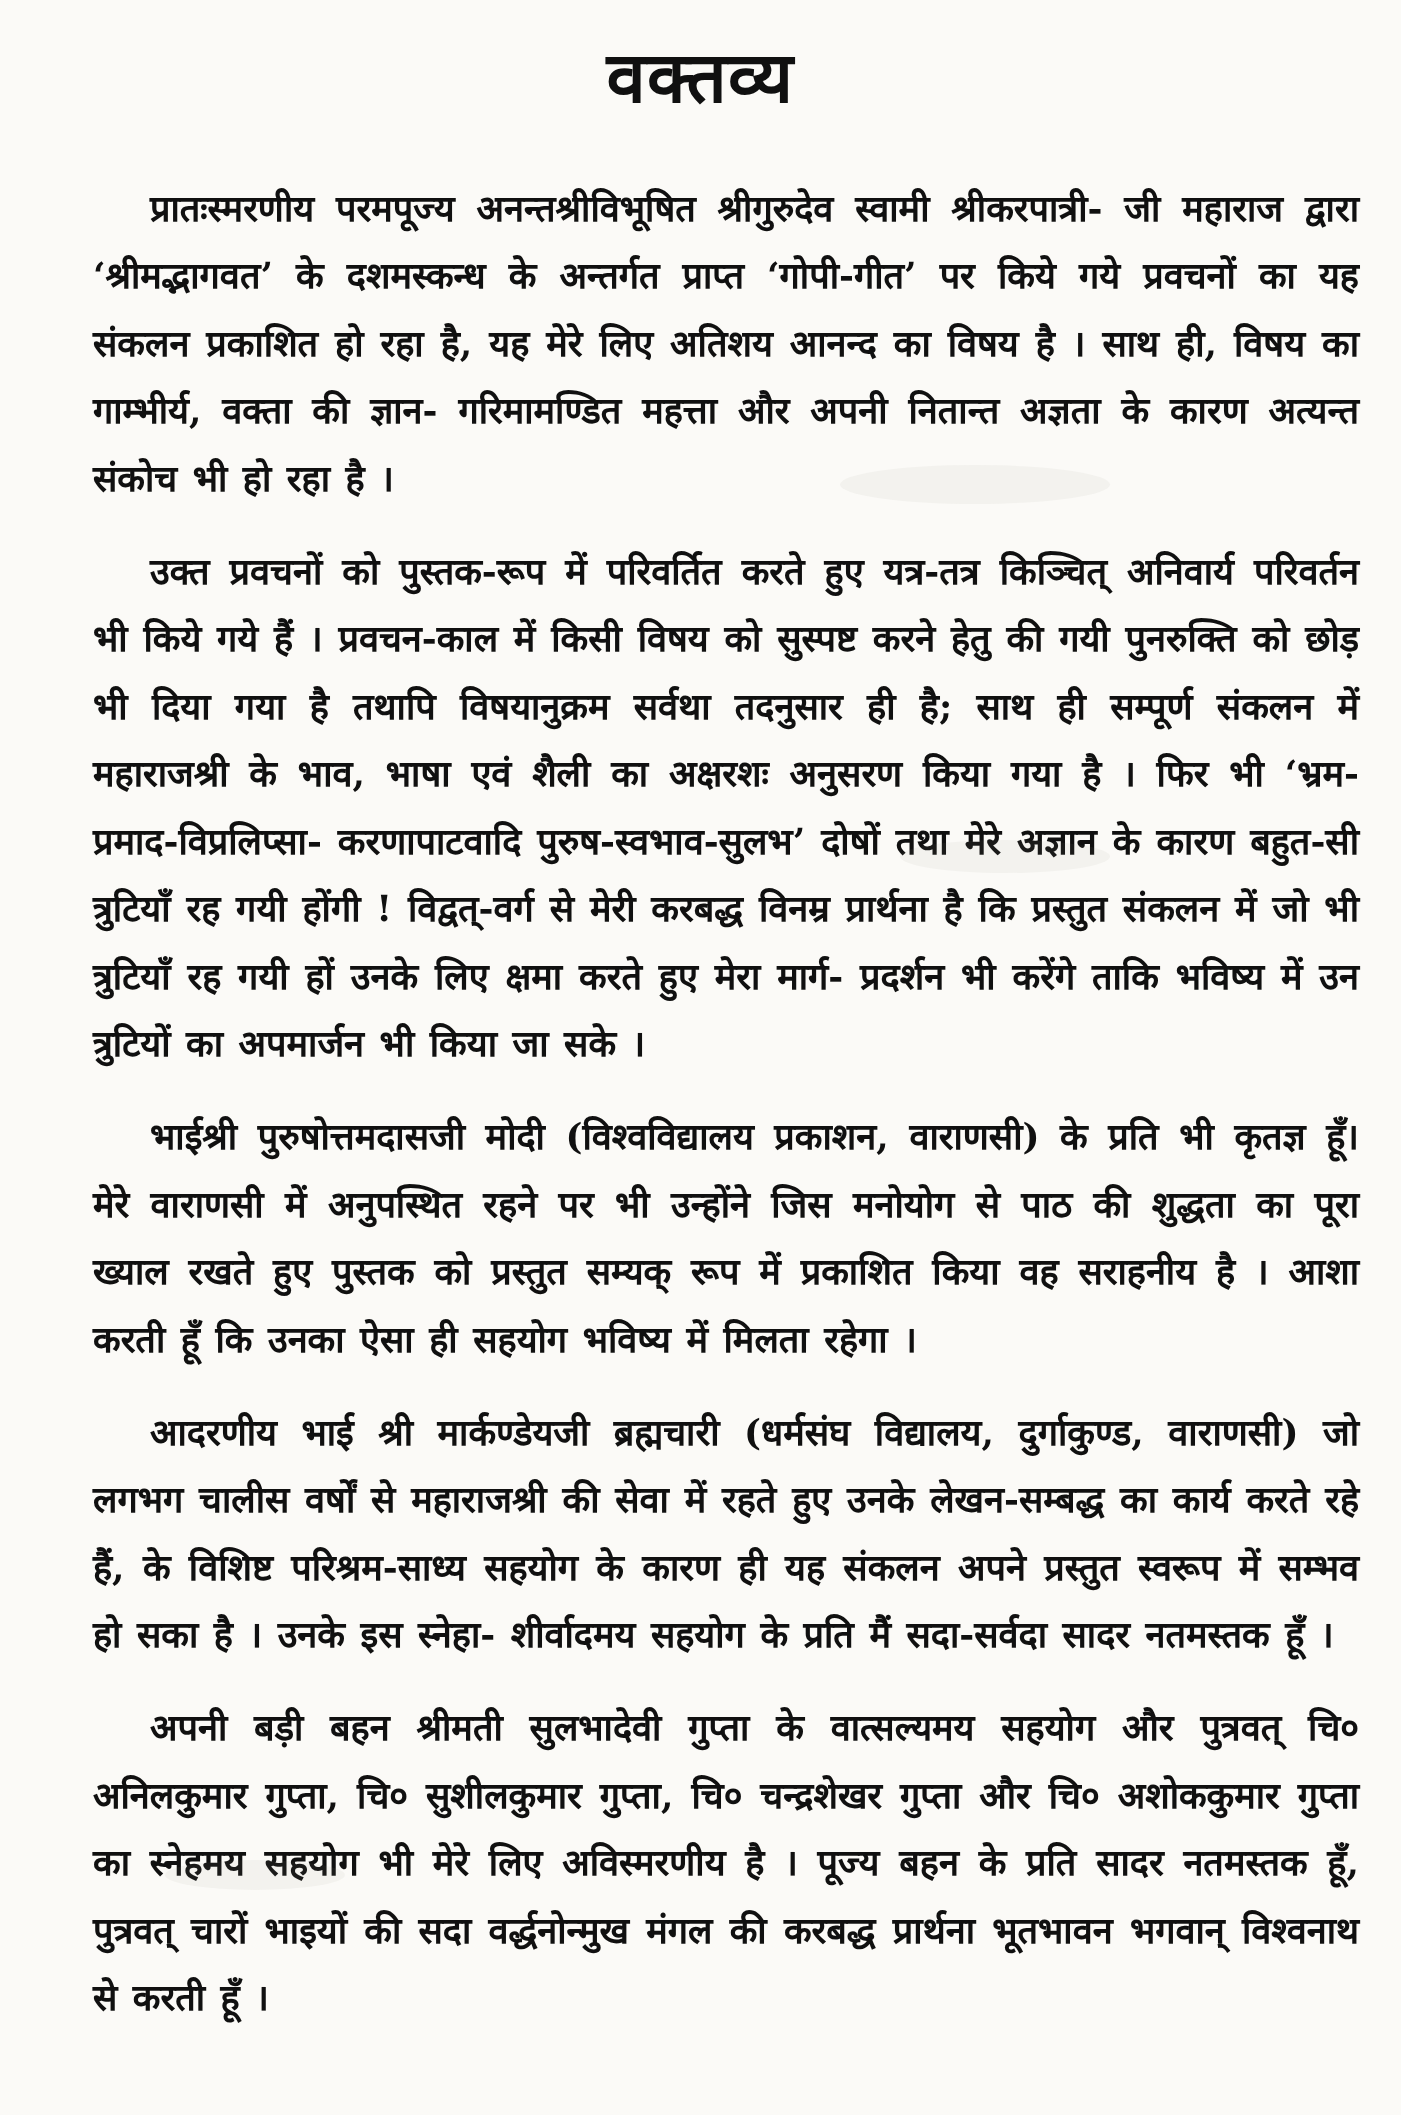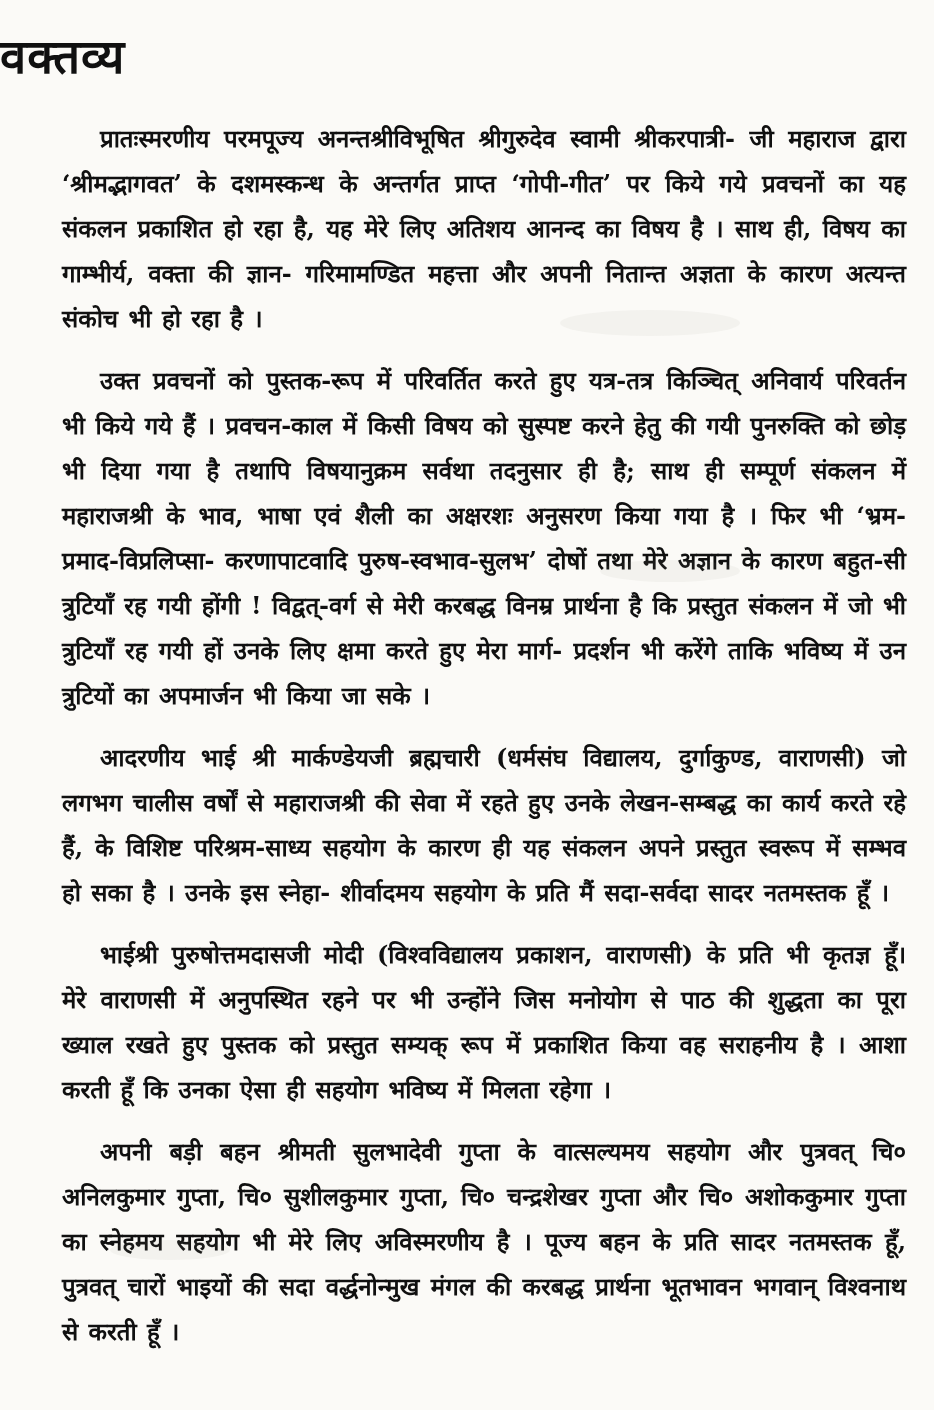--- a/index.html
+++ b/index.html
@@ -23,24 +23,26 @@
     border-radius: 50%;
     background: #9a9890;
     opacity: 0.08;
     pointer-events: none;
   }
   .smudge-1 { left: 560px; top: 310px;  width: 180px; height: 26px; }
   .smudge-2 { left: 600px; top: 560px;  width: 140px; height: 22px; }
   .smudge-3 { left: 110px; top: 1240px; width: 120px; height: 20px; }
   .page-title {
     margin: 30px 0 0 0;
+    text-align: center;
     font-size: 47px;
     line-height: 1.15;
     font-weight: 700;
     letter-spacing: 1px;
+    font-family: Liberation Mono, monospace;
   }
   .content {
     margin: 32px 28px 0 62px;
   }
   .body-para {
     margin: 0 0 17px 0;
     font-size: 24px;
     line-height: 45px;
     font-weight: 600;
     text-align: justify;
@@ -56,18 +58,18 @@
 
   <div class="smudge smudge-1"></div>
   <div class="smudge smudge-2"></div>
   <div class="smudge smudge-3"></div>
 
   <h1 class="page-title">वक्तव्य</h1>
 
   <section class="content">
     <p class="body-para">प्रातःस्मरणीय परमपूज्य अनन्तश्रीविभूषित श्रीगुरुदेव स्वामी श्रीकरपात्री- जी महाराज द्वारा ‘श्रीमद्भागवत’ के दशमस्कन्ध के अन्तर्गत प्राप्त ‘गोपी-गीत’ पर किये गये प्रवचनों का यह संकलन प्रकाशित हो रहा है, यह मेरे लिए अतिशय आनन्द का विषय है । साथ ही, विषय का गाम्भीर्य, वक्ता की ज्ञान- गरिमामण्डित महत्ता और अपनी नितान्त अज्ञता के कारण अत्यन्त संकोच भी हो रहा है ।</p>
     <p class="body-para">उक्त प्रवचनों को पुस्तक-रूप में परिवर्तित करते हुए यत्र-तत्र किञ्चित् अनिवार्य परिवर्तन भी किये गये हैं । प्रवचन-काल में किसी विषय को सुस्पष्ट करने हेतु की गयी पुनरुक्ति को छोड़ भी दिया गया है तथापि विषयानुक्रम सर्वथा तदनुसार ही है; साथ ही सम्पूर्ण संकलन में महाराजश्री के भाव, भाषा एवं शैली का अक्षरशः अनुसरण किया गया है । फिर भी ‘भ्रम-प्रमाद-विप्रलिप्सा- करणापाटवादि पुरुष-स्वभाव-सुलभ’ दोषों तथा मेरे अज्ञान के कारण बहुत-सी त्रुटियाँ रह गयी होंगी ! विद्वत्-वर्ग से मेरी करबद्ध विनम्र प्रार्थना है कि प्रस्तुत संकलन में जो भी त्रुटियाँ रह गयी हों उनके लिए क्षमा करते हुए मेरा मार्ग- प्रदर्शन भी करेंगे ताकि भविष्य में उन त्रुटियों का अपमार्जन भी किया जा सके ।</p>
+    <p class="body-para">भाईश्री पुरुषोत्तमदासजी मोदी (विश्वविद्यालय प्रकाशन, वाराणसी) के प्रति भी कृतज्ञ हूँ। मेरे वाराणसी में अनुपस्थित रहने पर भी उन्होंने जिस मनोयोग से पाठ की शुद्धता का पूरा ख्याल रखते हुए पुस्तक को प्रस्तुत सम्यक् रूप में प्रकाशित किया वह सराहनीय है । आशा करती हूँ कि उनका ऐसा ही सहयोग भविष्य में मिलता रहेगा ।</p>
     <p class="body-para">आदरणीय भाई श्री मार्कण्डेयजी ब्रह्मचारी (धर्मसंघ विद्यालय, दुर्गाकुण्ड, वाराणसी) जो लगभग चालीस वर्षों से महाराजश्री की सेवा में रहते हुए उनके लेखन-सम्बद्ध का कार्य करते रहे हैं, के विशिष्ट परिश्रम-साध्य सहयोग के कारण ही यह संकलन अपने प्रस्तुत स्वरूप में सम्भव हो सका है । उनके इस स्नेहा- शीर्वादमय सहयोग के प्रति मैं सदा-सर्वदा सादर नतमस्तक हूँ ।</p>
-    <p class="body-para">भाईश्री पुरुषोत्तमदासजी मोदी (विश्वविद्यालय प्रकाशन, वाराणसी) के प्रति भी कृतज्ञ हूँ। मेरे वाराणसी में अनुपस्थित रहने पर भी उन्होंने जिस मनोयोग से पाठ की शुद्धता का पूरा ख्याल रखते हुए पुस्तक को प्रस्तुत सम्यक् रूप में प्रकाशित किया वह सराहनीय है । आशा करती हूँ कि उनका ऐसा ही सहयोग भविष्य में मिलता रहेगा ।</p>
     <p class="body-para">अपनी बड़ी बहन श्रीमती सुलभादेवी गुप्ता के वात्सल्यमय सहयोग और पुत्रवत् चि० अनिलकुमार गुप्ता, चि० सुशीलकुमार गुप्ता, चि० चन्द्रशेखर गुप्ता और चि० अशोककुमार गुप्ता का स्नेहमय सहयोग भी मेरे लिए अविस्मरणीय है । पूज्य बहन के प्रति सादर नतमस्तक हूँ, पुत्रवत् चारों भाइयों की सदा वर्द्धनोन्मुख मंगल की करबद्ध प्रार्थना भूतभावन भगवान् विश्वनाथ से करती हूँ ।</p>
   </section>
 
 </div>
 
 </body></html>

